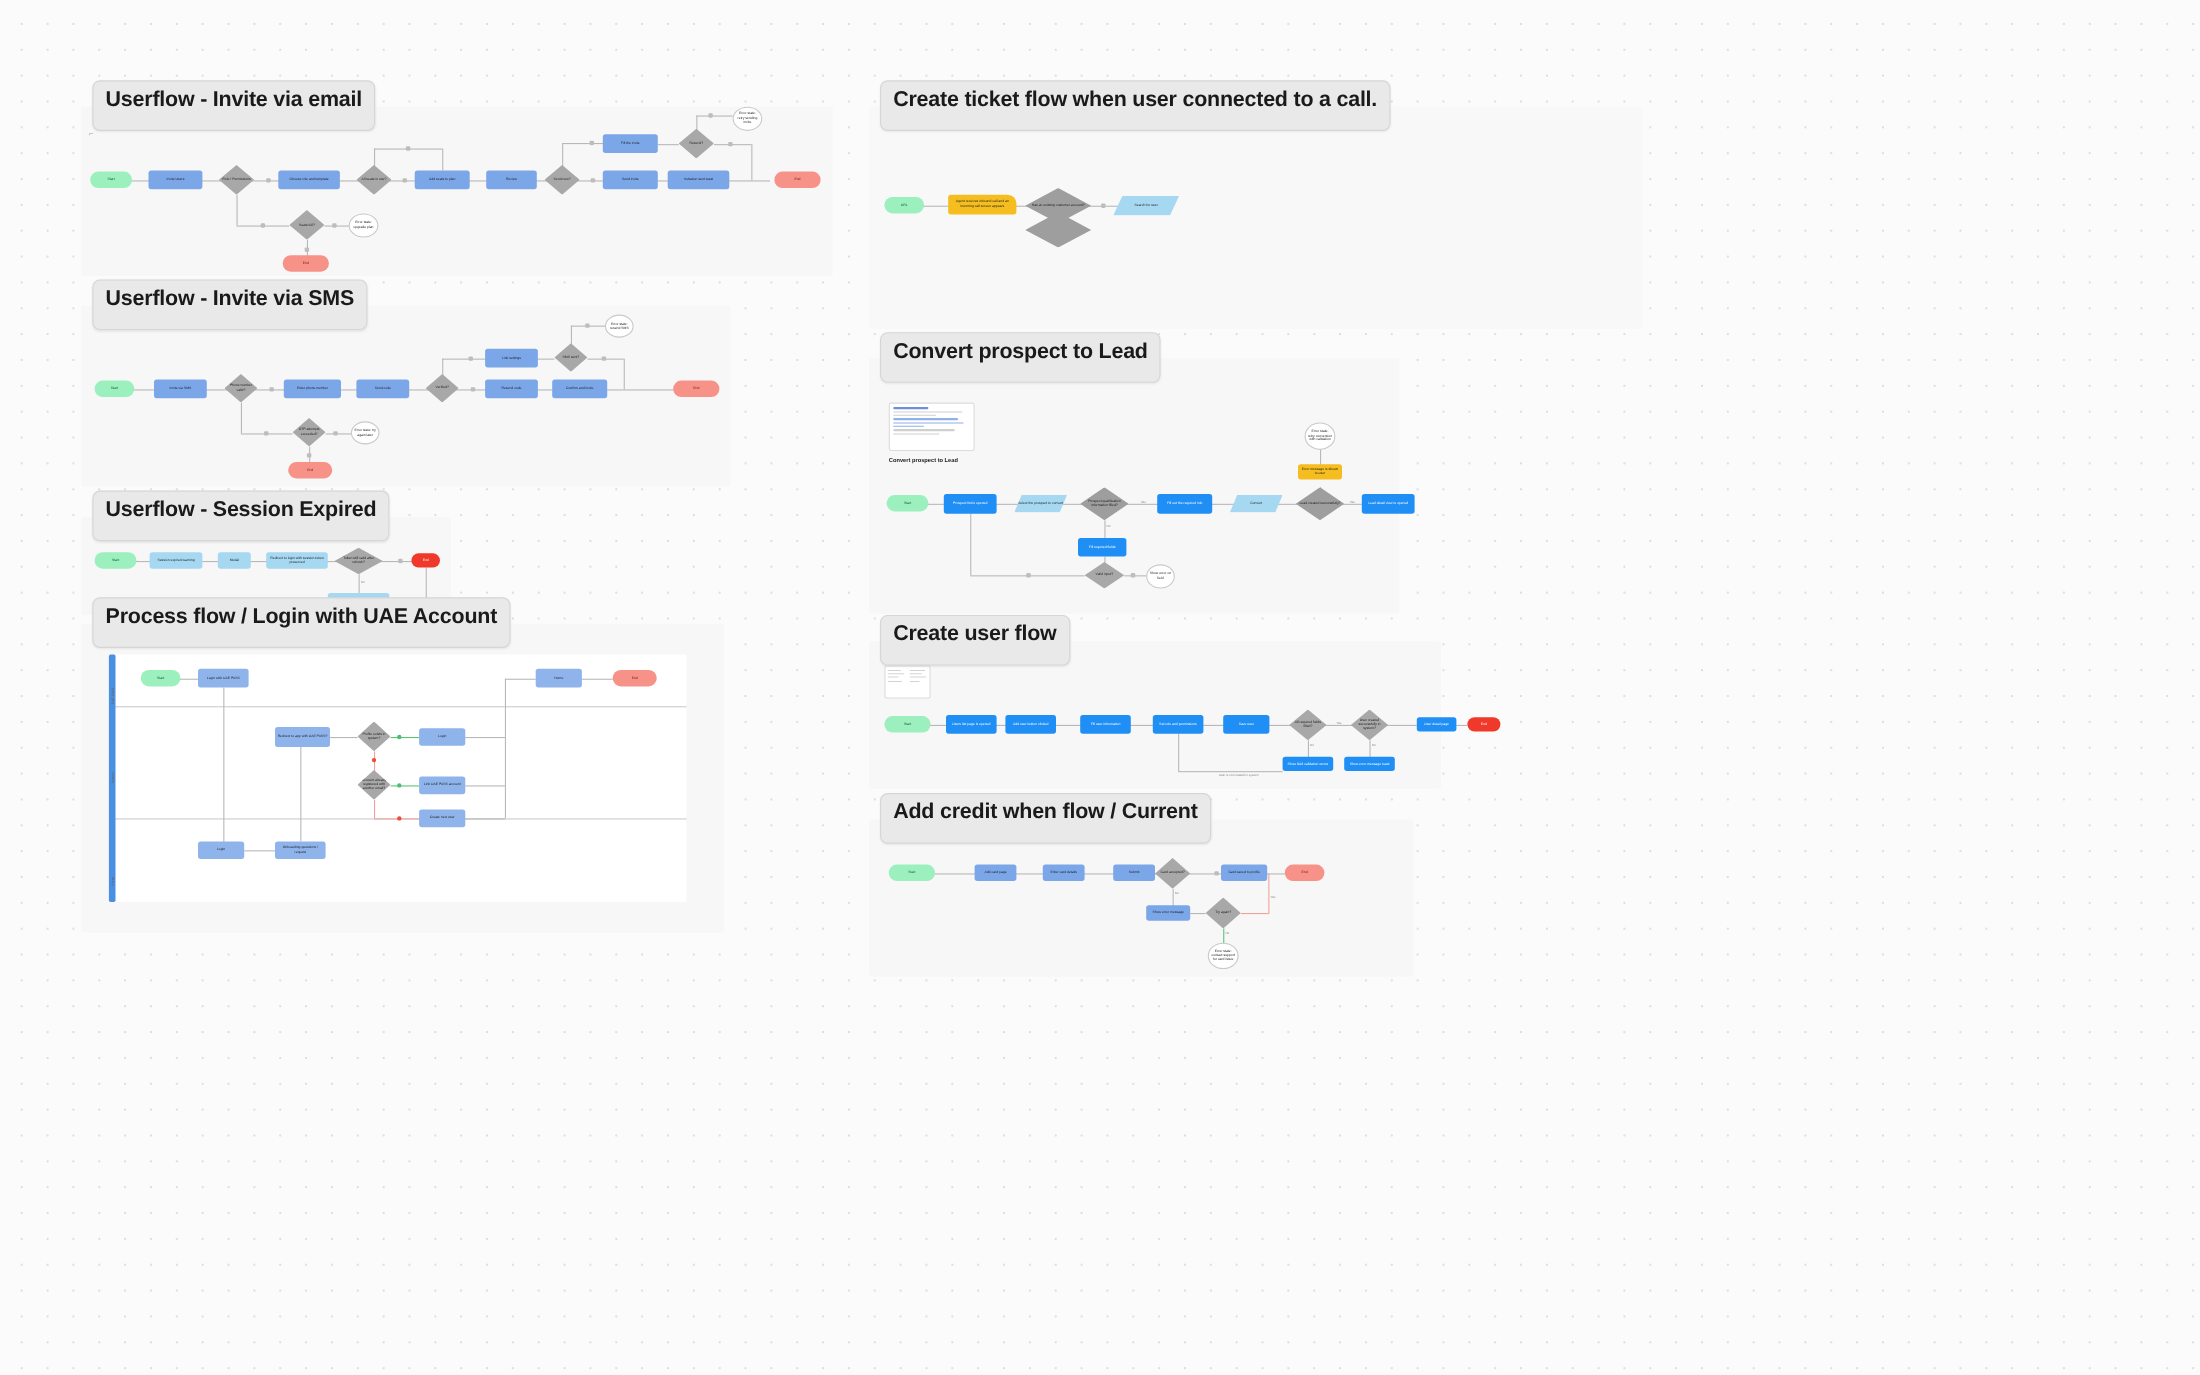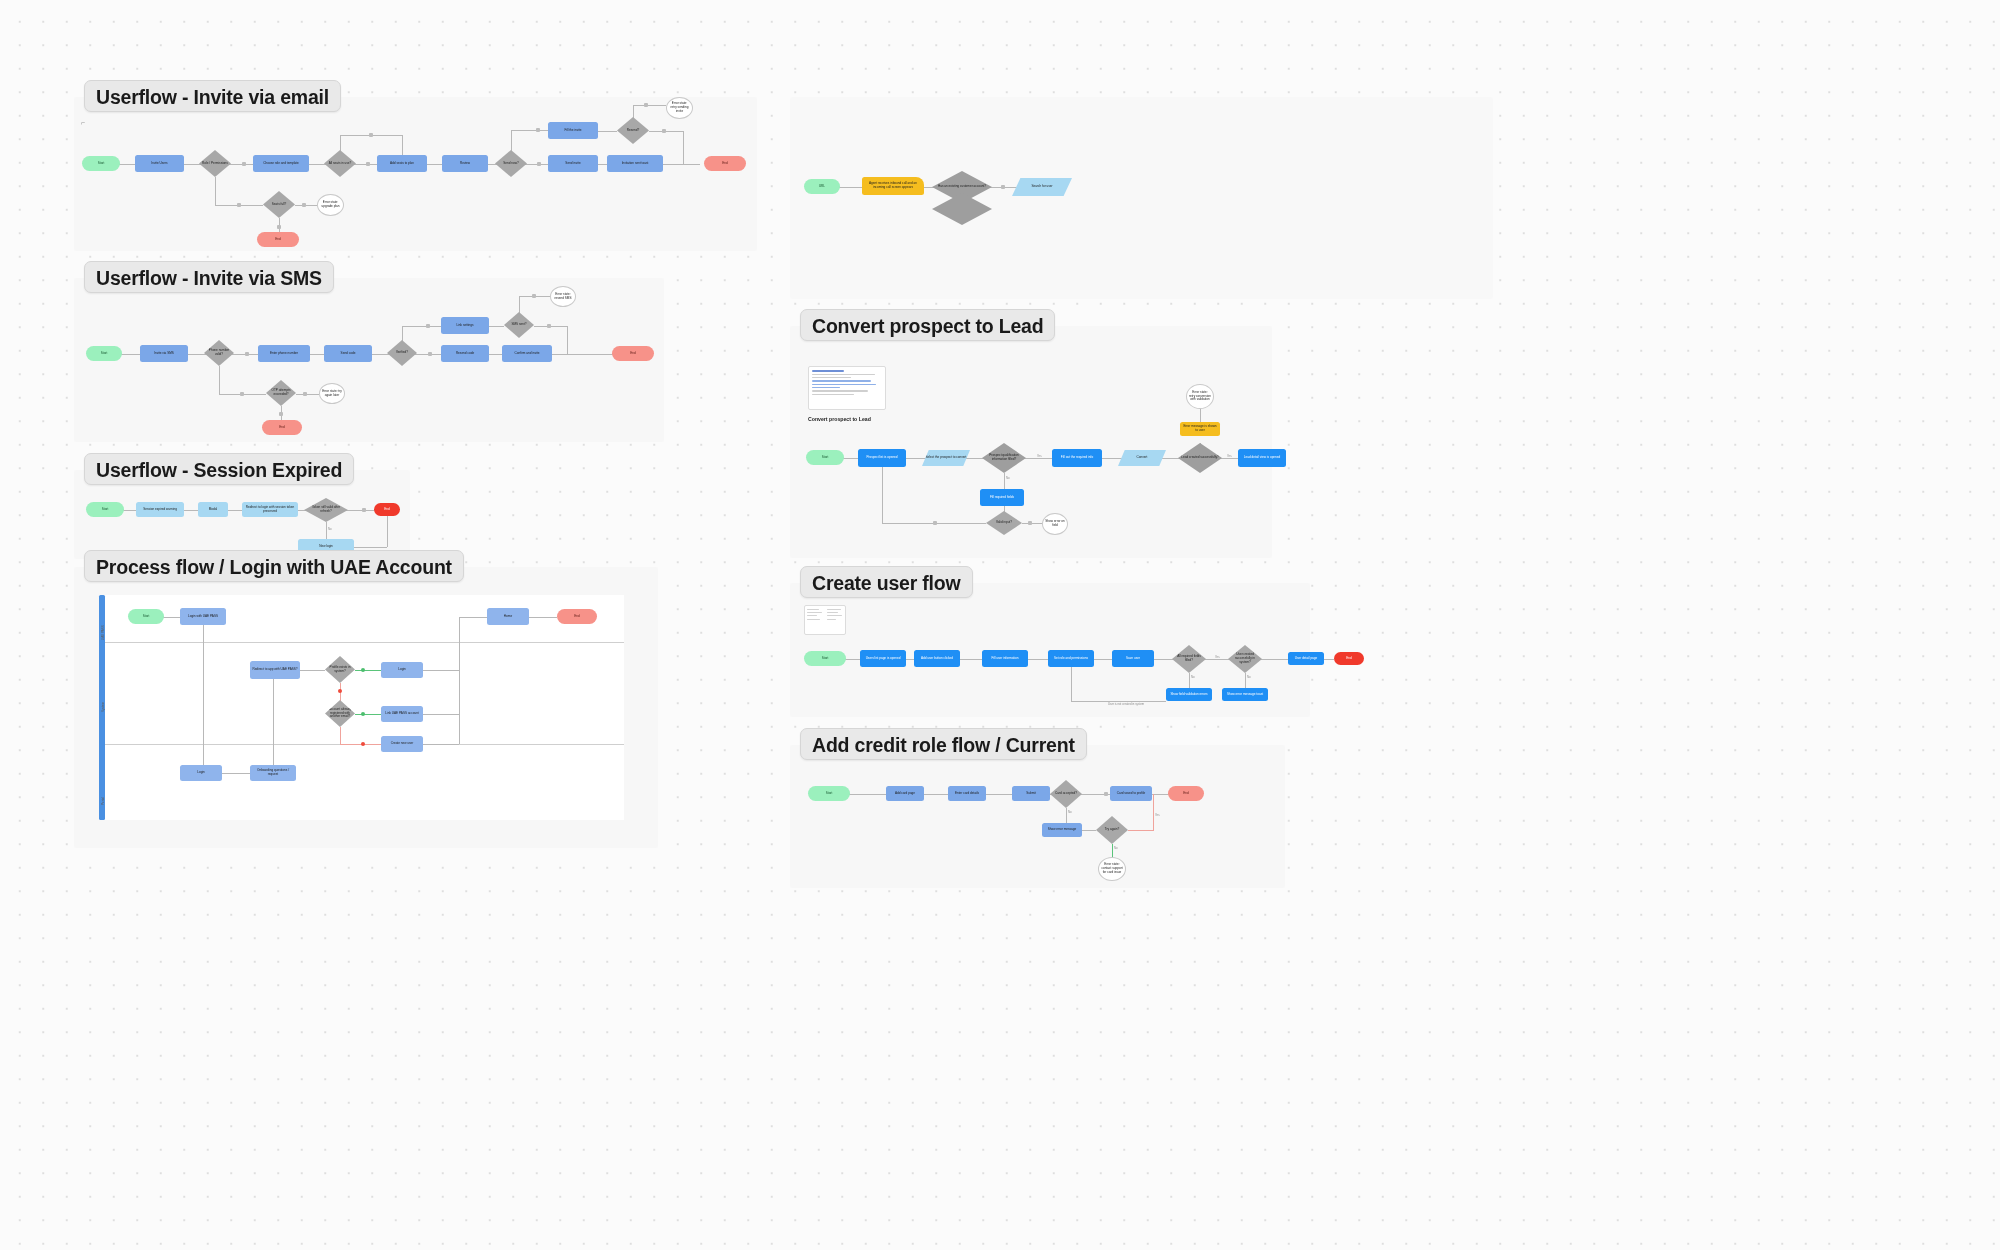--- a/index.html
+++ b/index.html
@@ -32,21 +32,21 @@
   .frame.plain { background: #f8f8f8; }
 
   .frame-title {
     position: absolute;
     top: -1px;
     left: 10px;
     transform: translateY(-50%);
     background: #e9e9e9;
     border: 1px solid #d6d6d6;
     border-radius: 7px;
-    padding: 5px 11px 2px;
+    padding: 5px 11px 16px;
     font-size: 19.5px;
     font-weight: 700;
     letter-spacing: -0.2px;
     color: #1a1a1a;
     white-space: nowrap;
     z-index: 30;
     box-shadow: 0 1px 2px rgba(0,0,0,0.07);
   }
 
   
@@ -359,20 +359,21 @@
       <div class="ln h" style="left:349px; top:176.5px; width:36px;"></div>
 
       <div class="node n-proc3" style="left:106px;top:198px; width:42px; height:16px;">Login</div>
       <div class="ln h" style="left:148px; top:206px; width:28px;"></div>
       <div class="node n-proc3" style="left:176px;top:198px; width:46px; height:16px;">Onboarding questions / request</div>
       <div class="ln v" style="left:199px; top:112px; height:86px;"></div>
     </div>
   </div>
 
   <div class="frame plain" style="left:790px; top:97px; width:703px; height:202px;">
+    <div class="frame-title">Create ticket flow when user connected to a call.</div>
 
     <div class="diagram">
       <div class="ln h" style="left:36px; top:89.5px; width:230px;"></div>
 
       <div class="node n-start" style="left:14px; top:82px; width:36px; height:15px;">URL</div>
       <div class="node n-note" style="left:72px; top:80px; width:62px; height:18px;">Agent receives inbound call and an incoming call screen appears</div>
       <div class="node n-dia-lg" style="left:142px;top:74px; width:60px; height:32px;">Has an existing customer account?</div>
       <div class="dot" style="left:211px;top:87.5px;"></div>
       <div class="node n-para" style="left:222px;top:81px; width:60px; height:18px;">Search for user</div>
 
@@ -475,21 +476,21 @@
       <div class="dot" style="left:238px; top:194.5px;"></div>
       <div class="node n-circle" style="left:252px;top:187px; width:26px; height:22px;">Show error on field</div>
 
       <div class="ln v" style="left:92px; top:141px; height:56px;"></div>
       <div class="ln h" style="left:92px; top:196.5px; width:104px;"></div>
       <div class="dot" style="left:143px; top:194.5px;"></div>
     </div>
   </div>
 
   <div class="frame" style="left:790px; top:745px; width:495px; height:143px;">
-    <div class="frame-title">Add credit role flow / Current</div>
+    <div class="frame-title">Add credit when flow / Current</div>
 
     <div class="diagram">
       <div class="ln h" style="left:50px; top:48.5px; width:332px;"></div>
 
       <div class="node n-start" style="left:18px; top:41px; width:42px; height:15px;">Start</div>
       <div class="node n-proc" style="left:96px; top:41px; width:38px; height:15px;">Add card page</div>
       <div class="node n-proc" style="left:158px;top:41px; width:38px; height:15px;">Enter card details</div>
       <div class="node n-proc" style="left:222px;top:41px; width:38px; height:15px;">Submit</div>
       <div class="node n-dia" style="left:260px;top:35px; width:32px; height:28px;">Card accepted?</div>
       <div class="dot" style="left:314px;top:46.5px;"></div>

